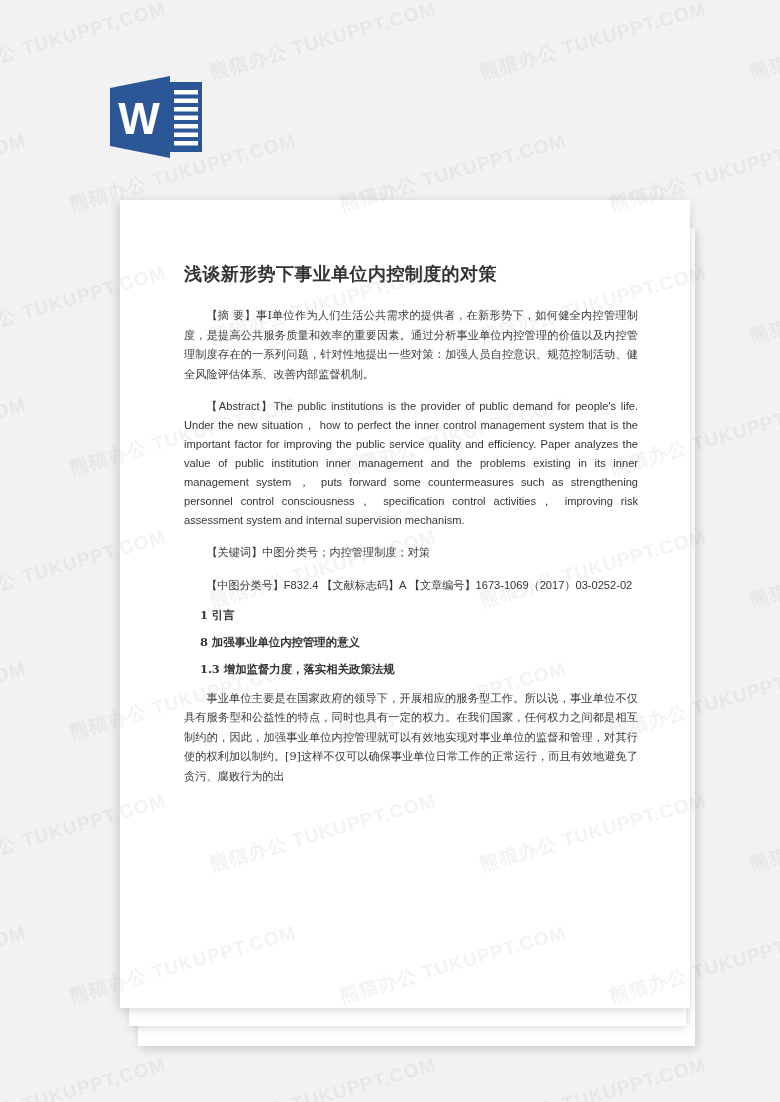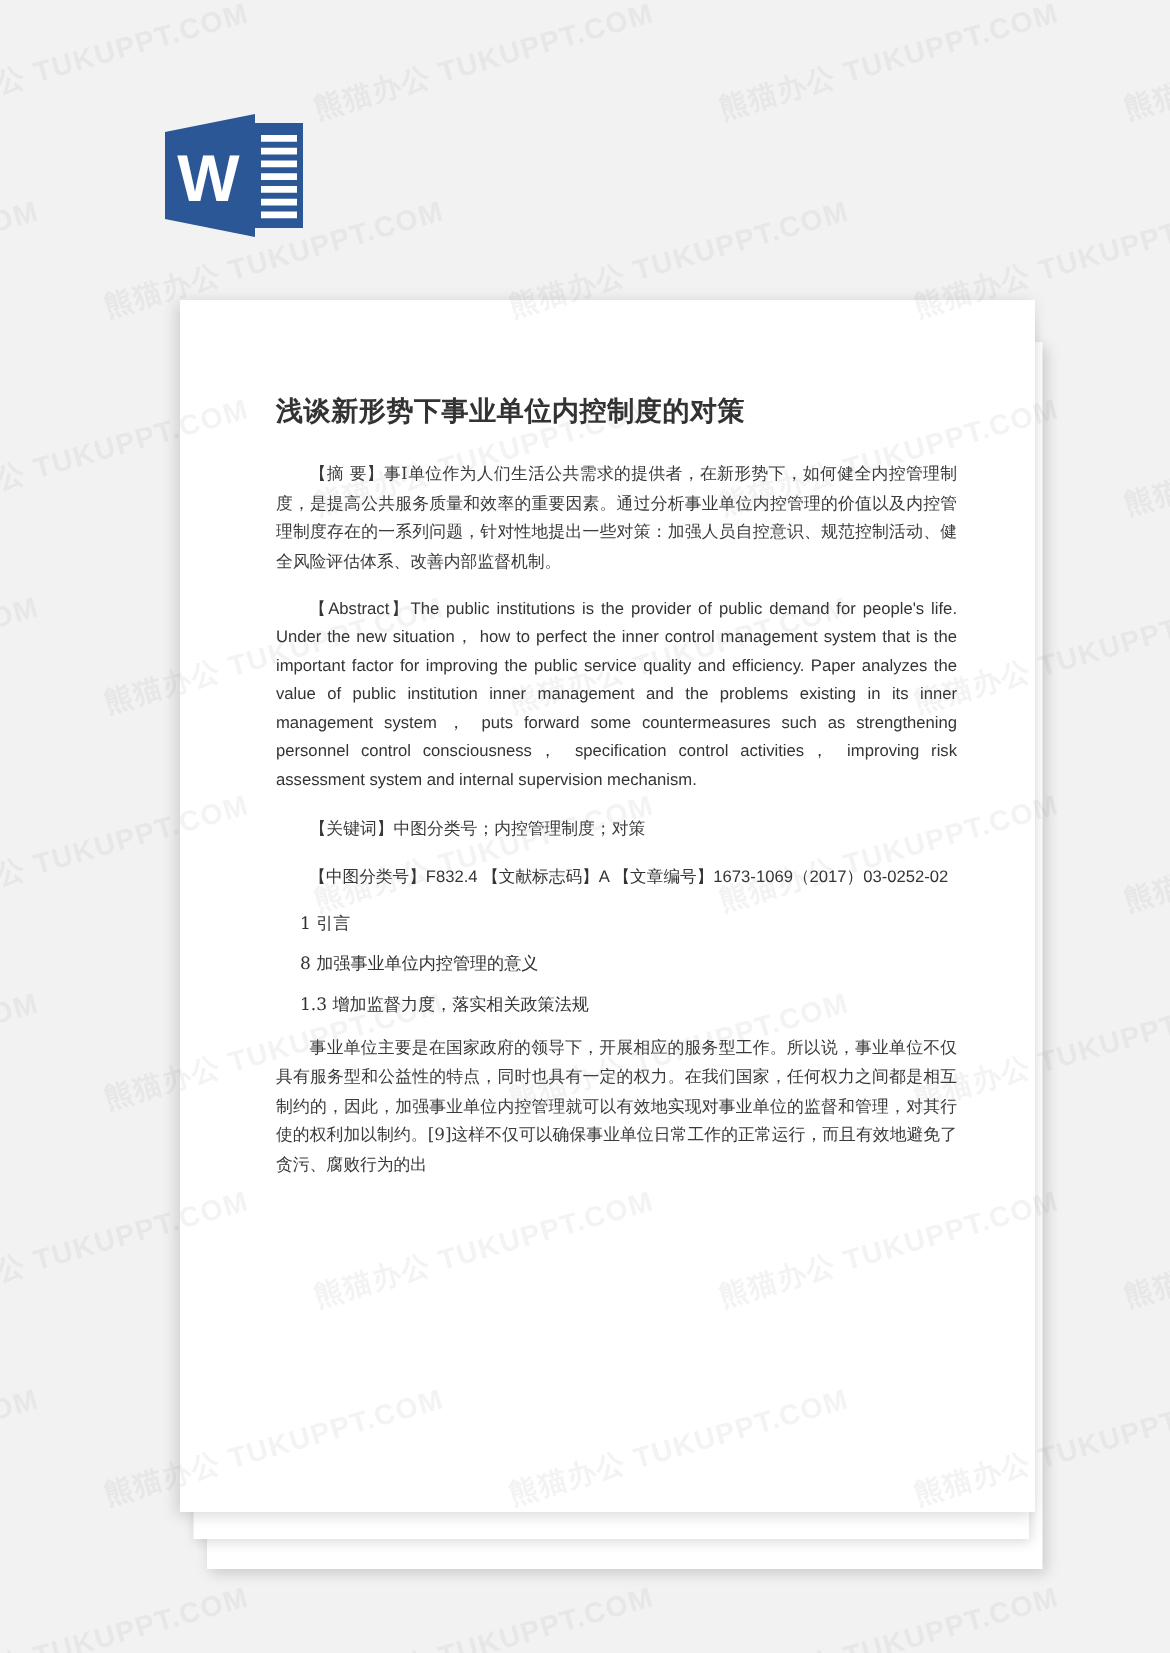--- a/index.html
+++ b/index.html
@@ -141,21 +141,21 @@
     line-height: 19px;
     text-align: justify;
     color: #343434;
     margin-bottom: 13px;
     text-indent: 2em;
   }
 
   h2.sec {
     font-family: "DejaVu Serif", "Liberation Serif", serif;
     font-size: 11.4px;
-    font-weight: 400;
+    font-weight: 700;
     color: #333;
     margin-bottom: 12px;
     text-indent: 1.4em;
   }
 
   .blur { filter: blur(0.18px); }
 </style>
 </head>
 <body>
 

